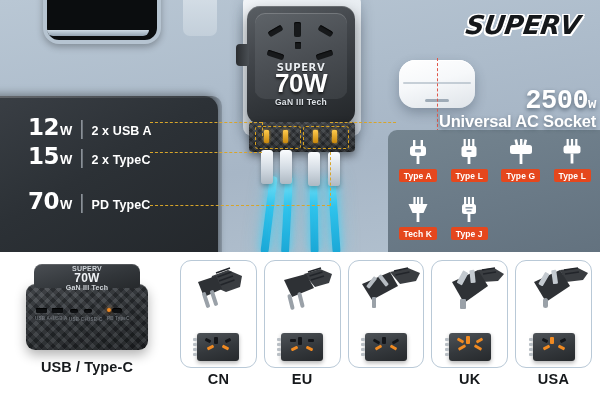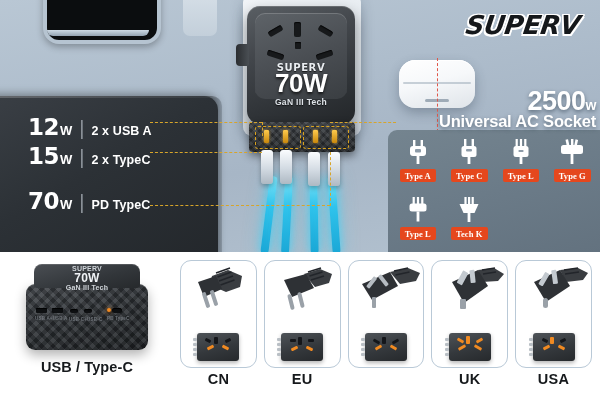--- a/index.html
+++ b/index.html
@@ -122,33 +122,33 @@
     font-style:italic;transform:skewX(-8deg);
     text-shadow:-1.5px 0 0 #fff,1.5px 0 0 #fff,0 -1.5px 0 #fff,0 1.5px 0 #fff,
                 -1.5px -1.5px 0 #fff,1.5px 1.5px 0 #fff,1.5px -1.5px 0 #fff,-1.5px 1.5px 0 #fff;}
 
   
   .acpanel{position:absolute;left:388px;top:130px;width:212px;height:122px;
     background:linear-gradient(165deg,#74848f 0%,#6b7b88 50%,#63727f 100%);
     border-radius:9px 0 0 0;}
   .watt2500{position:absolute;left:400px;top:88px;width:196px;text-align:right;
     color:#ffffff;font-size:27px;font-weight:bold;letter-spacing:-.5px;line-height:1;
-    font-family:Liberation Sans, sans-serif;text-shadow:0 2px 4px rgba(30,45,60,.55);}
+    font-family:Liberation Mono, monospace;text-shadow:0 2px 4px rgba(30,45,60,.55);}
   .watt2500 .u{font-size:14px;}
   .uactitle{position:absolute;left:392px;top:112px;width:204px;text-align:right;
     color:#ffffff;font-size:16.5px;font-weight:bold;letter-spacing:-.2px;
     text-shadow:0 2px 4px rgba(30,45,60,.55);}
 
   .plug-grid{position:absolute;left:392px;top:134px;width:206px;height:116px;
     display:grid;grid-template-columns:repeat(4,1fr);grid-template-rows:repeat(2,1fr);}
   .plug-cell{display:flex;flex-direction:column;align-items:center;justify-content:flex-start;padding-top:3px;}
   .plug-cell svg{display:block;}
   .typebadge{margin-top:2px;background:#e5471d;color:#ffffff;font-size:8.5px;
     font-weight:bold;padding:1.5px 5px;border-radius:2px;letter-spacing:.1px;
-    white-space:nowrap;font-family:Liberation Serif, serif;}
+    white-space:nowrap;font-family:Liberation Sans, sans-serif;}
 
   
   .bottom{position:absolute;left:0;top:252px;width:600px;height:148px;background:#ffffff;}
 
   
   .prod{position:absolute;left:24px;top:12px;width:126px;height:90px;}
   .prod-top{position:absolute;left:10px;top:0;width:106px;height:24px;
     background:linear-gradient(165deg,#4a4e53,#32363a 60%,#26292c);
     border-radius:8px 8px 3px 3px;box-shadow:inset 0 1px 0 rgba(255,255,255,.14);}
   .prod-top-txt{position:absolute;left:10px;top:1px;width:106px;text-align:center;
@@ -285,30 +285,20 @@
           <rect x="10" y="3" width="2.4" height="7" fill="#fff"></rect>
             <rect x="17.6" y="3" width="2.4" height="7" fill="#fff"></rect>
           <rect x="7" y="9" width="16" height="10" rx="3" fill="#fff"></rect>
           <rect x="12" y="12" width="6" height="3.5" rx="1" fill="#8d9ba8"></rect>
           <rect x="13.6" y="19" width="2.8" height="8" fill="#fff"></rect>
         </svg>
         <span class="typebadge">Type A</span>
       </div>
       <div class="plug-cell">
         <svg width="30" height="30" viewBox="0 0 30 30">
-          <rect x="10" y="2" width="2.4" height="8" fill="#fff"></rect>
-            <rect x="17.6" y="2" width="2.4" height="8" fill="#fff"></rect>
-          <rect x="7.5" y="9" width="15" height="11" rx="2.5" fill="#fff"></rect>
-          <rect x="12" y="12" width="6" height="2.6" rx="1" fill="#8d9ba8"></rect>
-          <rect x="13.6" y="20" width="2.8" height="7" fill="#fff"></rect>
-        </svg>
-        <span class="typebadge">Type C</span>
-      </div>
-      <div class="plug-cell">
-        <svg width="30" height="30" viewBox="0 0 30 30">
           <rect x="9.6" y="2" width="2.2" height="8" fill="#fff"></rect>
             <rect x="13.9" y="2" width="2.2" height="8" fill="#fff"></rect>
             <rect x="18.2" y="2" width="2.2" height="8" fill="#fff"></rect>
           <rect x="7.5" y="9" width="15" height="11" rx="2.5" fill="#fff"></rect>
           <rect x="12.4" y="13" width="5.2" height="2" rx="1" fill="#8d9ba8"></rect>
           <rect x="13.6" y="20" width="2.8" height="7" fill="#fff"></rect>
         </svg>
         <span class="typebadge">Type L</span>
       </div>
       <div class="plug-cell">
@@ -333,20 +323,32 @@
       </div>
       <div class="plug-cell">
         <svg width="30" height="30" viewBox="0 0 30 30">
           <rect x="10.4" y="2" width="2.2" height="7" fill="#fff"></rect>
             <rect x="14" y="2" width="2.2" height="7" fill="#fff"></rect>
             <rect x="17.6" y="2" width="2.2" height="7" fill="#fff"></rect>
           <path d="M5.5 9 h19 l-4 9 h-11 z" fill="#fff"></path>
           <rect x="13.6" y="18" width="2.8" height="9" fill="#fff"></rect>
         </svg>
         <span class="typebadge">Tech K</span>
+      </div>
+      <div class="plug-cell">
+        <svg width="30" height="30" viewBox="0 0 30 30">
+          <rect x="10" y="2" width="2.2" height="8" fill="#fff"></rect>
+            <rect x="13.9" y="2" width="2.2" height="8" fill="#fff"></rect>
+            <rect x="17.8" y="2" width="2.2" height="8" fill="#fff"></rect>
+          <rect x="8" y="9" width="14" height="10" rx="2.5" fill="#fff"></rect>
+          <rect x="11.5" y="12" width="7" height="1.6" fill="#8d9ba8"></rect>
+          <rect x="12.5" y="15" width="5" height="1.6" fill="#8d9ba8"></rect>
+          <rect x="13.6" y="19" width="2.8" height="8" fill="#fff"></rect>
+        </svg>
+        <span class="typebadge">Type J</span>
       </div>
     </div>
   </div>
 
   <div class="bottom">
 
     <div class="prod">
       <div class="prod-body"></div>
       <div class="prod-top"></div>
       <div class="prod-top-txt">

